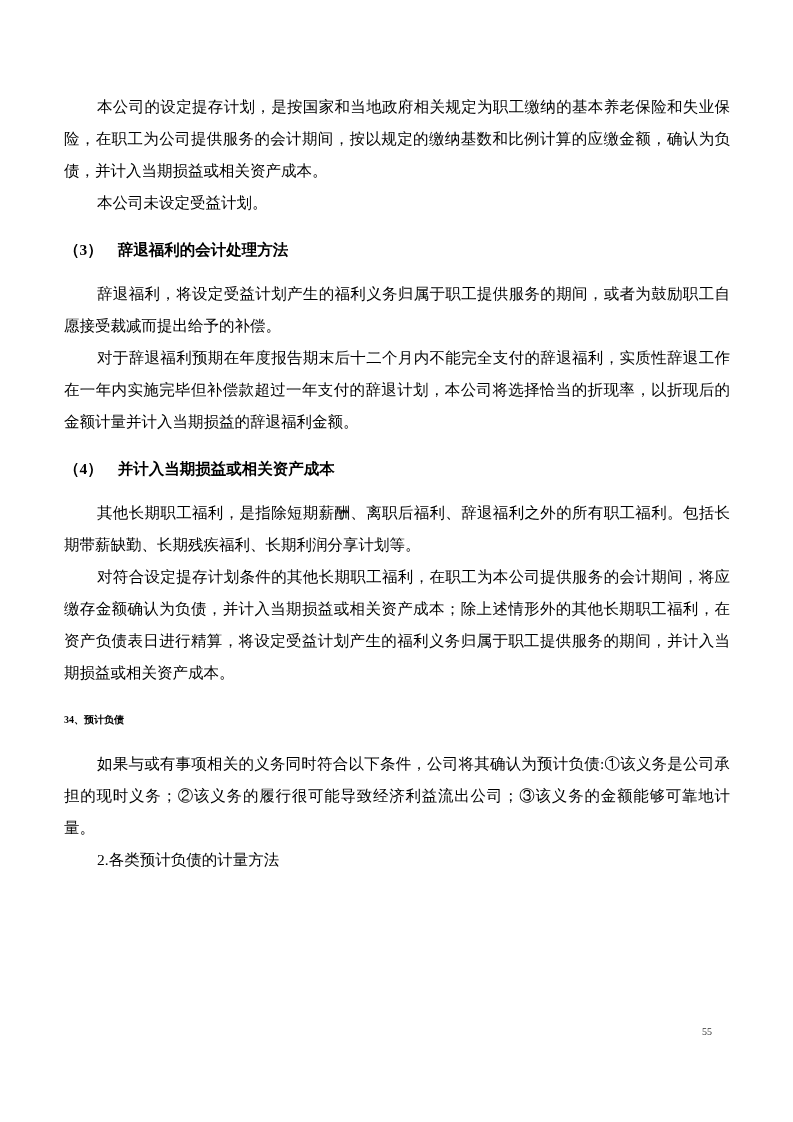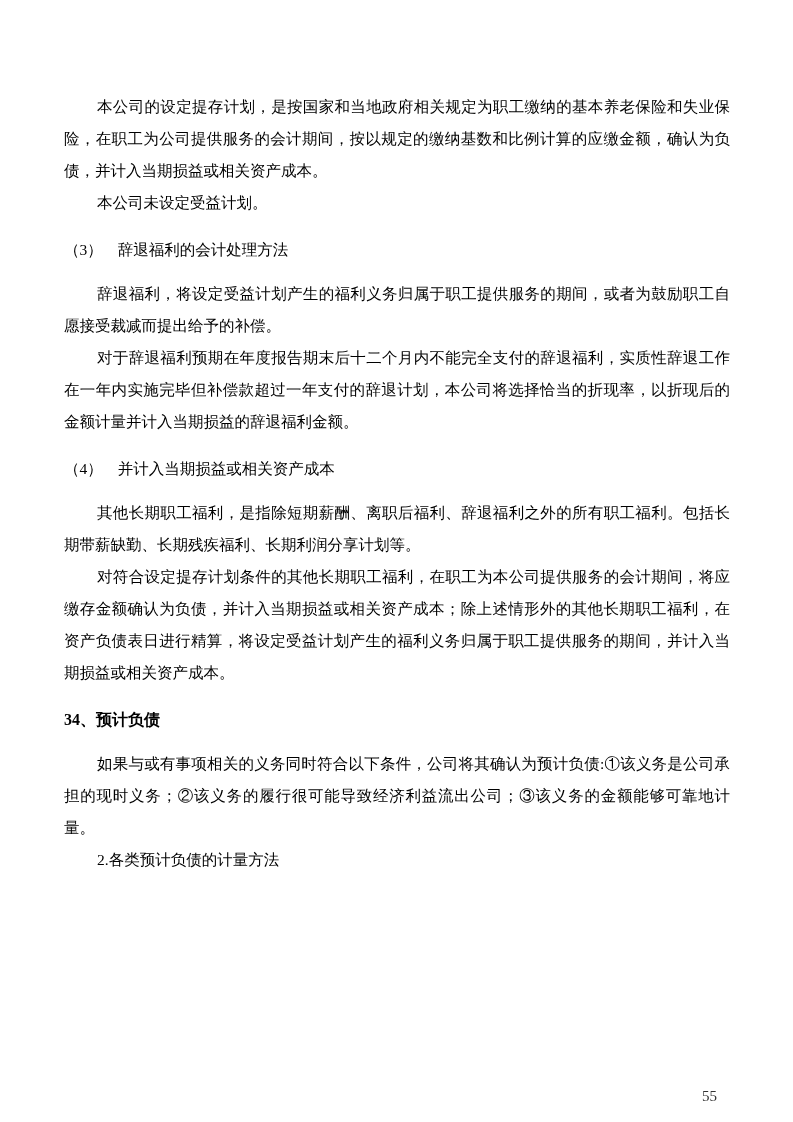--- a/index.html
+++ b/index.html
@@ -25,38 +25,38 @@
   .para {
     font-size: 15.5px;
     line-height: 32px;
     text-align: justify;
     text-indent: 33px;
     margin: 0;
     word-break: break-all;
   }
   .heading {
     font-size: 15.5px;
-    font-weight: 400;
+    font-weight: 700;
     line-height: 32px;
     margin: 15px 0 12px 0;
   }
   .heading .hnum {
     margin-right: 15px;
   }
   .section-heading {
-    font-size: 16px;
+    font-size: 10px;
     font-weight: 700;
     line-height: 32px;
     margin: 15px 0 12px 0;
   }
   .page-number {
     position: absolute;
-    top: 1088px;
+    top: 1024px;
     left: 702px;
-    font-size: 15px;
+    font-size: 10px;
     line-height: 16px;
     color: #333333;
     font-family: Liberation Serif, serif;
   }
 </style>
 </head>
 <body>
 
 <div class="page">
   <div class="content">

